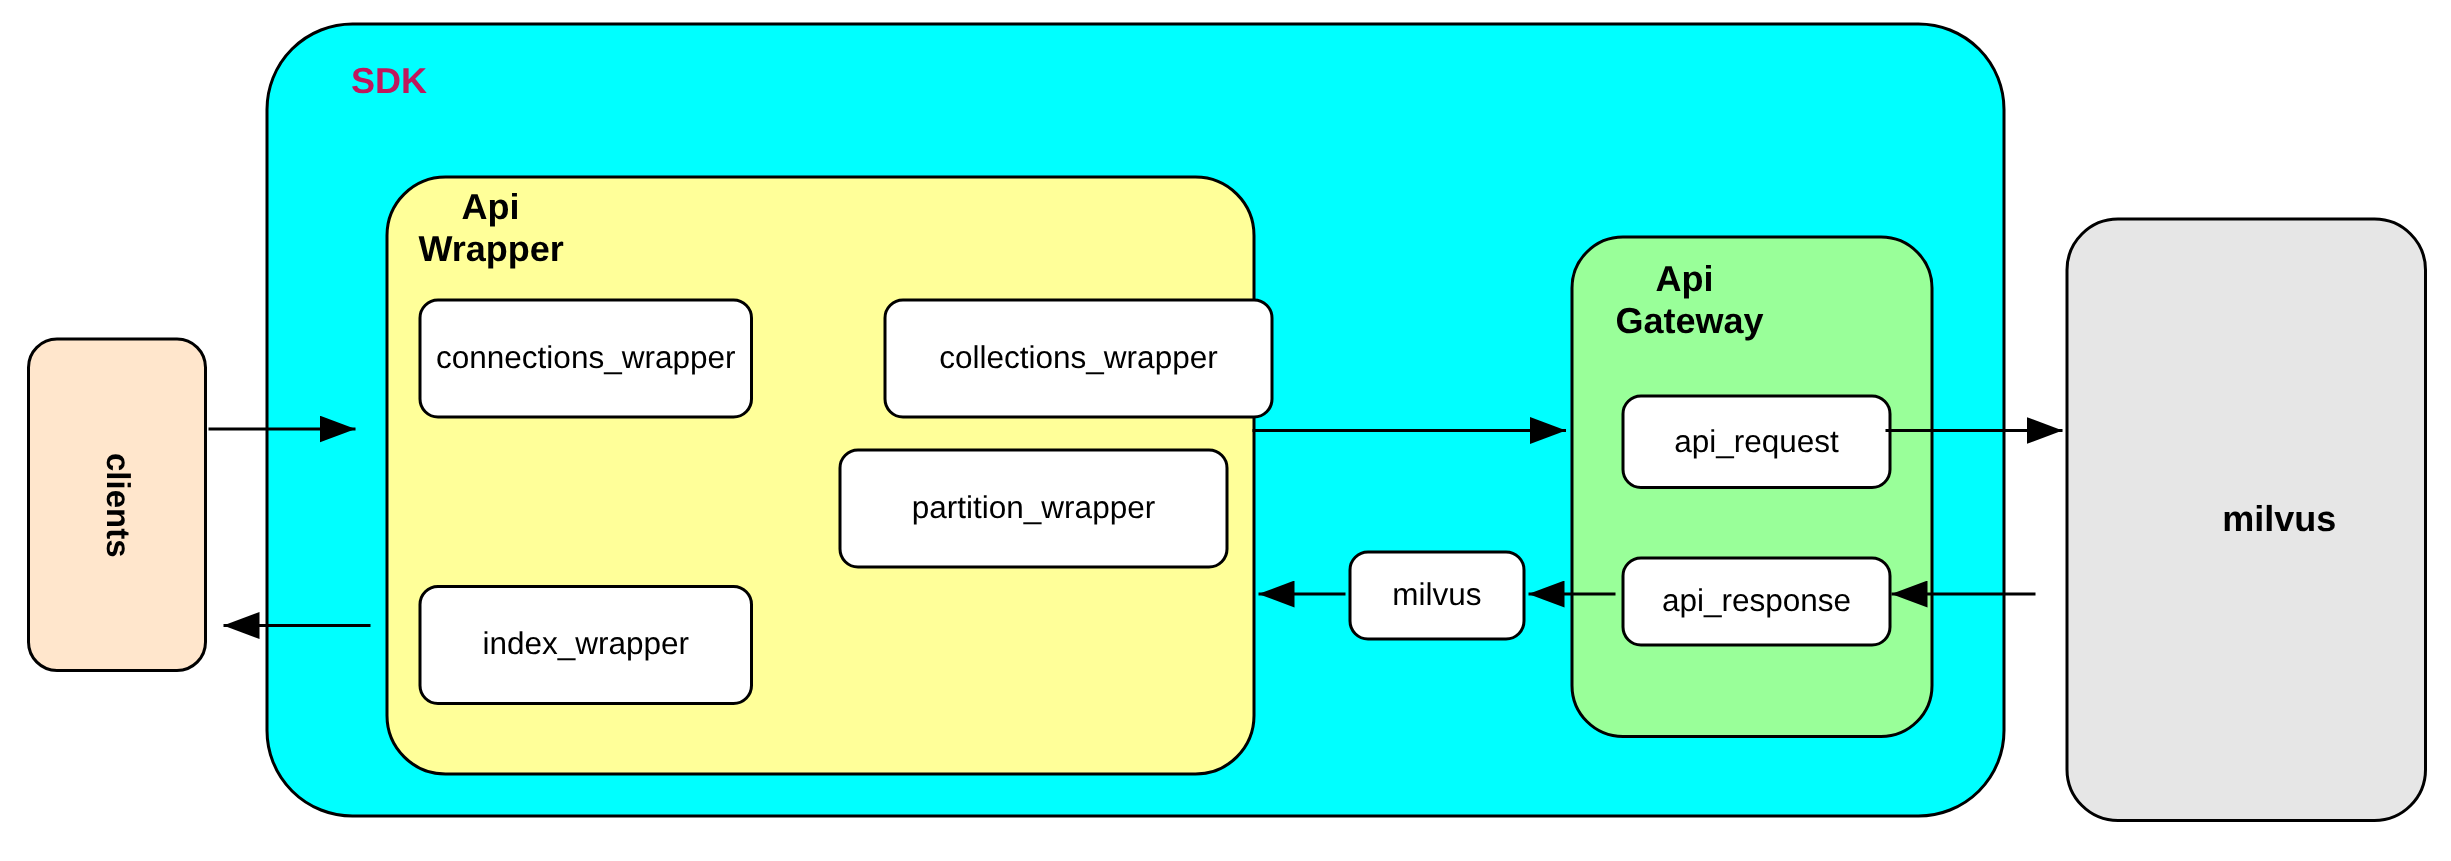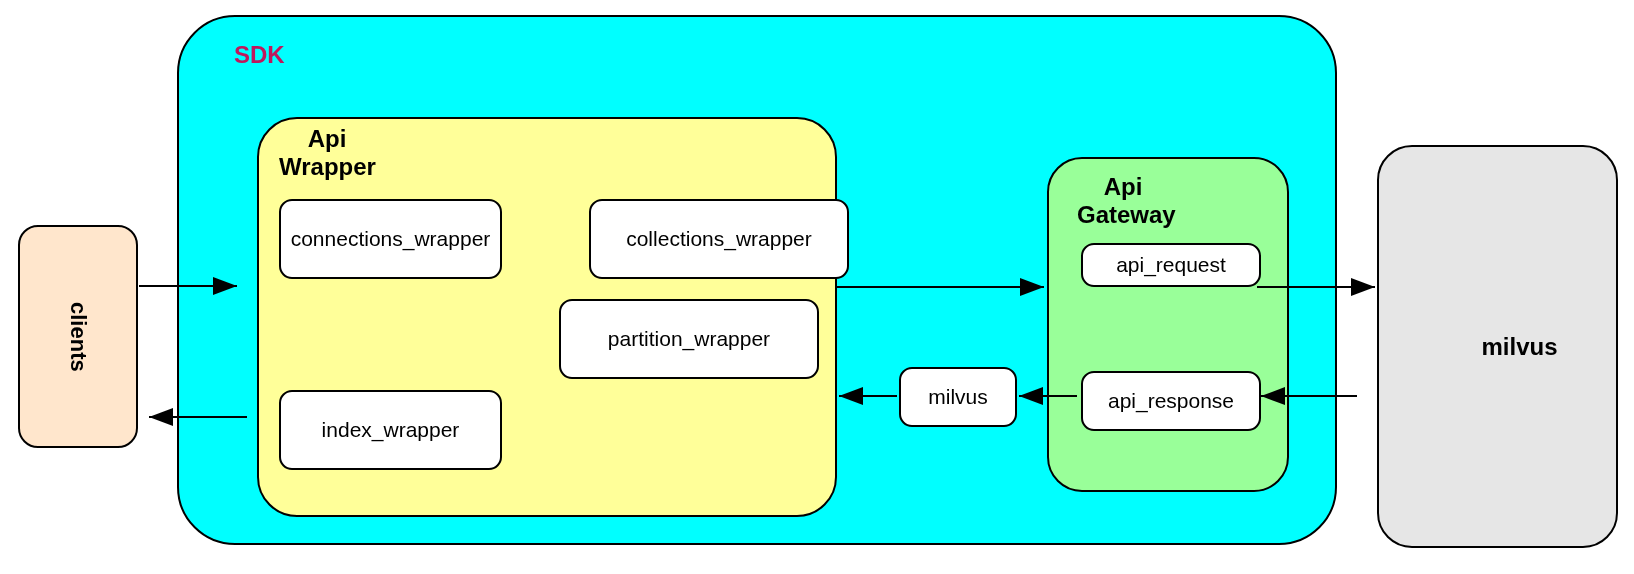--- a/index.html
+++ b/index.html
@@ -95,21 +95,21 @@
   #api-gateway-label {
     position: absolute;
     left: 28px; top: 14px;
     width: 92px;
     text-align: center;
     font-weight: bold;
     font-size: 24px;
     line-height: 1.15;
     color: #000;
   }
-  #box-request  { left: 32px; top: 84px; width: 180px; height: 44px; }
+  #box-request  { left: 32px; top: 104px; width: 180px; height: 63px; }
   #box-response { left: 32px; top: 212px; width: 180px; height: 60px; }
   
   #milvus {
     left: 1377px; top: 145px;
     width: 241px; height: 403px;
     background: #E6E6E6;
     border-radius: 35px;
     display: flex; align-items: center; justify-content: center;
     font-weight: bold;
     font-size: 24px;

